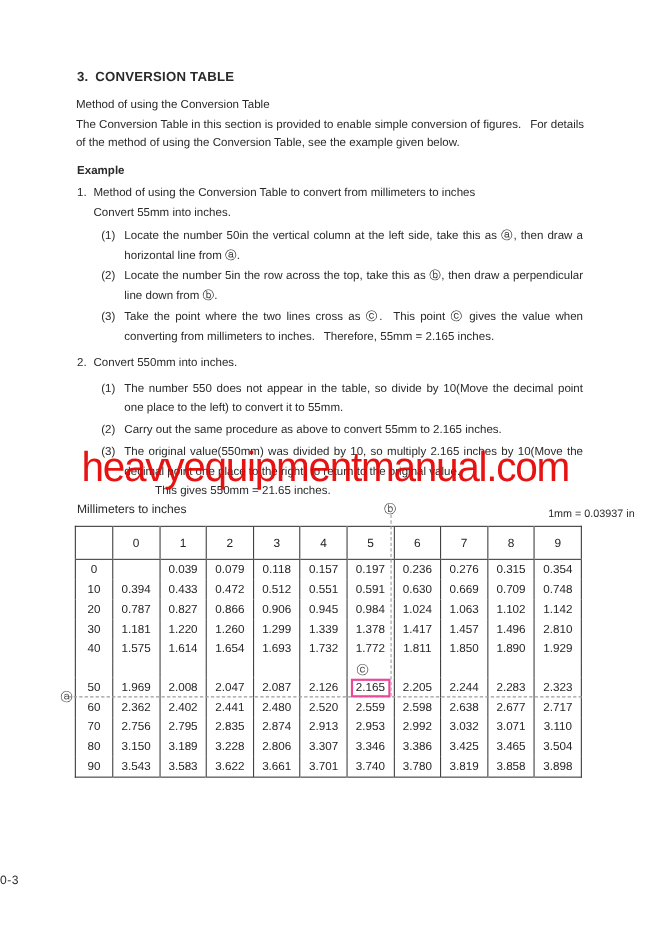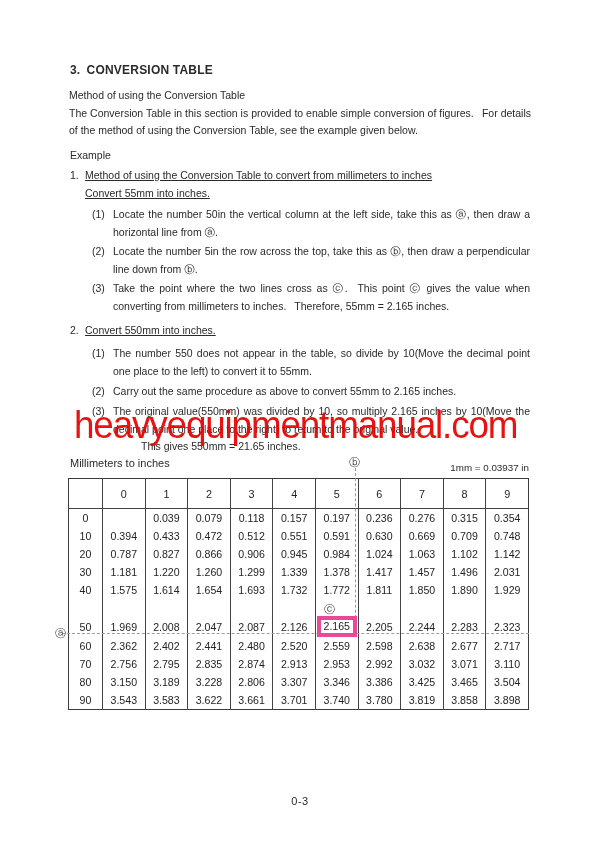--- a/index.html
+++ b/index.html
@@ -5,59 +5,59 @@
   html,body{margin:0;padding:0;background:#fff;}
   .page{
     position:relative;width:600px;height:849px;background:#ffffff;overflow:hidden;
     font-family:"Liberation Sans","DejaVu Sans",sans-serif;color:#2a2a2a;
   }
   .abs{position:absolute;}
   
   .title{left:70px;top:63px;font-size:12px;font-weight:bold;letter-spacing:.2px;}
   .intro-line{left:69px;top:89px;font-size:10.5px;}
   .intro-para{left:69px;top:105px;width:462px;font-size:10.5px;line-height:17.4px;text-align:justify;}
-  .example-h{left:70px;top:149px;font-size:10.5px;font-weight:normal;}
+  .example-h{left:70px;top:149px;font-size:10.5px;font-weight:bold;}
   .oitem{font-size:10.5px;line-height:17.6px;width:462px;}
   .oitem .onum{position:absolute;left:0;top:0;}
-  .oitem .obody{margin-left:15px;text-decoration:underline;}
+  .oitem .obody{margin-left:15px;}
   .item1{left:70px;top:167px;}
   .item2{left:70px;top:322px;}
   .step{display:flex;font-size:10.5px;line-height:17.6px;left:92px;width:438px;}
   .step .snum{width:21px;flex:none;}
   .step .sbody{flex:1;text-align:justify;}
   .step .sbody .line2{text-align:left;margin-left:28px;}
   .s11{top:206px;} .s12{top:243px;} .s13{top:280px;}
   .s21{top:345px;} .s22{top:383px;} .s23{top:403px;}
   
   .watermark{
     left:74px;top:404px;font-size:38px;letter-spacing:-1.2px;white-space:nowrap;
     transform:scaleX(.97);transform-origin:left top;opacity:.92;z-index:5;
   }
   
-  .table-area{left:68px;top:455px;width:461px;height:258px;}
+  .table-area{left:68px;top:455px;width:461px;height:258px;padding-left:48px;}
   .tcaption{position:absolute;left:2px;top:2px;font-size:11px;}
   .tnote{position:absolute;right:0;top:7px;font-size:9.8px;}
   .marker{position:absolute;font-size:11px;color:#4a4a4a;z-index:4;}
   .marker-b{left:281px;top:0px;}
   .marker-a{left:-13px;top:171px;}
   .marker-c{left:256px;top:147px;}
   .vline{position:absolute;left:287px;top:13px;height:165px;width:0;border-left:1px dashed #9b9b9b;z-index:3;}
   .hline{position:absolute;left:-6px;top:178px;width:467px;height:0;border-top:1px dashed #9b9b9b;z-index:3;}
   table.conv{position:absolute;left:0;top:23px;width:461px;border-collapse:collapse;table-layout:fixed;}
   table.conv th,table.conv td{
     border-left:1px solid #424242;text-align:center;font-weight:normal;
     font-size:10.6px;color:#242424;padding:0;
   }
   table.conv tr>*:first-child{border-left:none;}
   table.conv{border:1.4px solid #3c3c3c;}
   table.conv thead th{height:29px;font-size:10.8px;border-bottom:1px solid #424242;}
   table.conv tbody th,table.conv tbody td{height:18px;}
   table.conv tr.gap th,table.conv tr.gap td{height:17px;}
-  table.conv .boxed{display:inline-block;border:4px solid #ec4899;padding:0 3px;line-height:13px;background:#fff;position:relative;z-index:4;}
-  .footer{left:0;top:795px;width:600px;text-align:center;font-size:11px;letter-spacing:.5px;}
+  table.conv .boxed{display:inline-block;border:2px solid #ec4899;padding:0 3px;line-height:13px;background:#fff;position:relative;z-index:4;}
+  .footer{left:0;top:795px;width:600px;font-size:11px;letter-spacing:.5px;}
 </style>
 </head>
 <body>
 
 <div class="page">
 
   <div class="abs title">3. CONVERSION TABLE</div>
 
   <div class="abs intro-para">The Conversion Table in this section is provided to enable simple conversion of figures.  For details of the method of using the Conversion Table, see the example given below.</div>
   <div class="abs intro-line">Method of using the Conversion Table</div>
@@ -178,21 +178,21 @@
             <th>30</th>
             <td>1.181</td>
             <td>1.220</td>
             <td>1.260</td>
             <td>1.299</td>
             <td>1.339</td>
             <td>1.378</td>
             <td>1.417</td>
             <td>1.457</td>
             <td>1.496</td>
-            <td>2.031</td>
+            <td>2.810</td>
           </tr>
           <tr>
             <th>40</th>
             <td>1.575</td>
             <td>1.614</td>
             <td>1.654</td>
             <td>1.693</td>
             <td>1.732</td>
             <td>1.772</td>
             <td>1.811</td>

